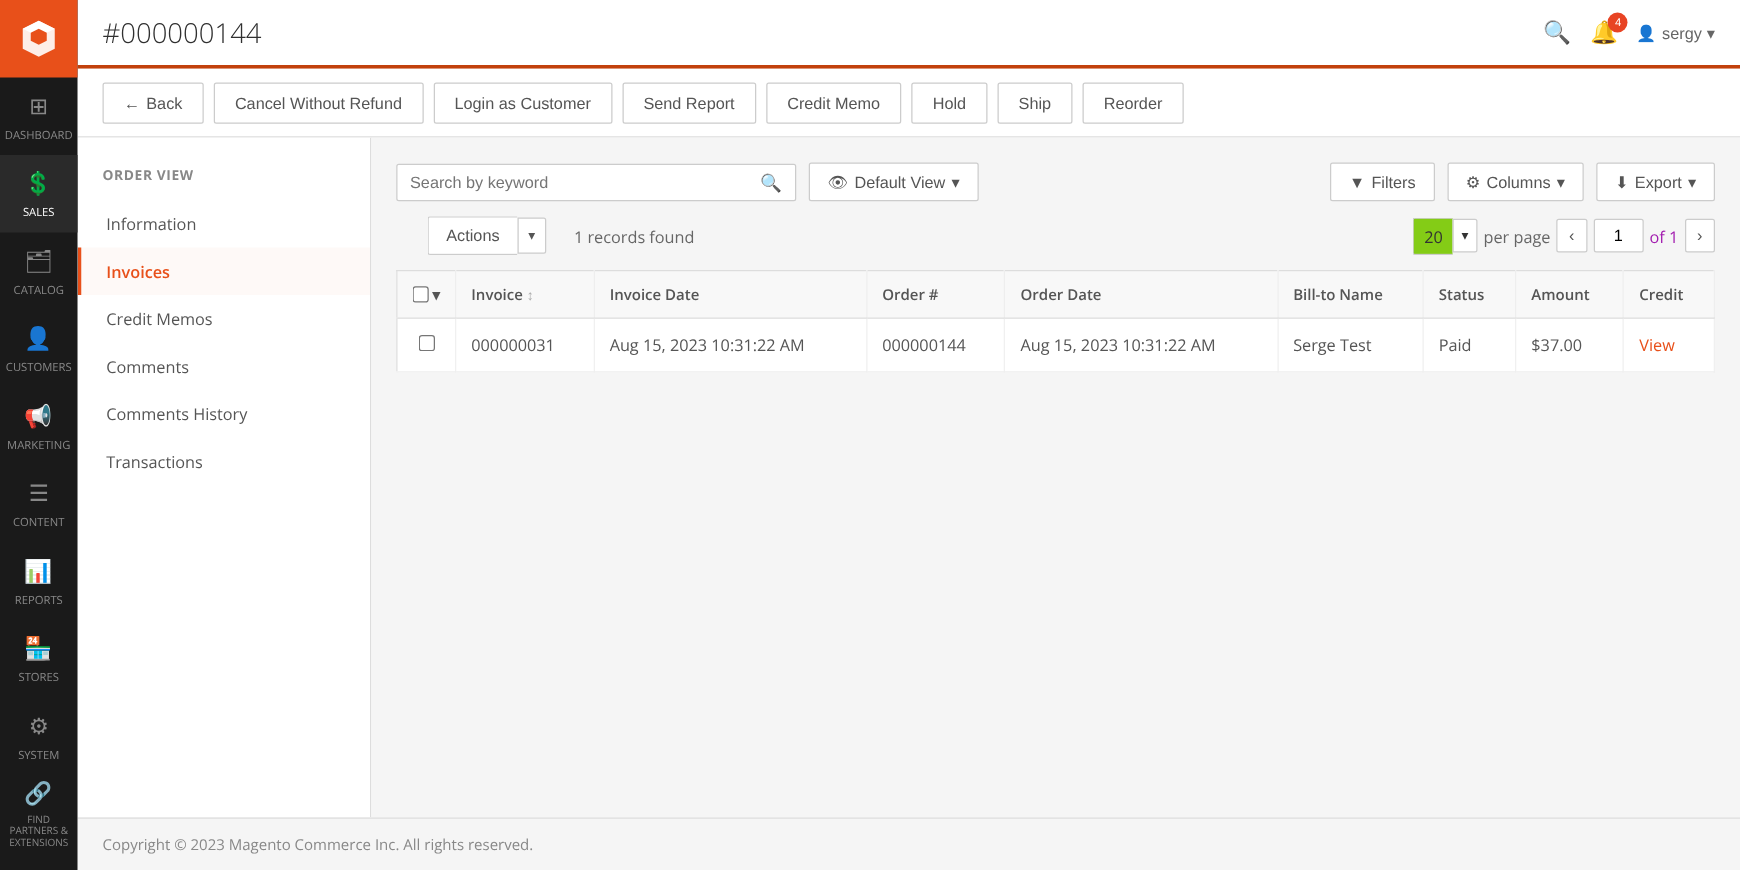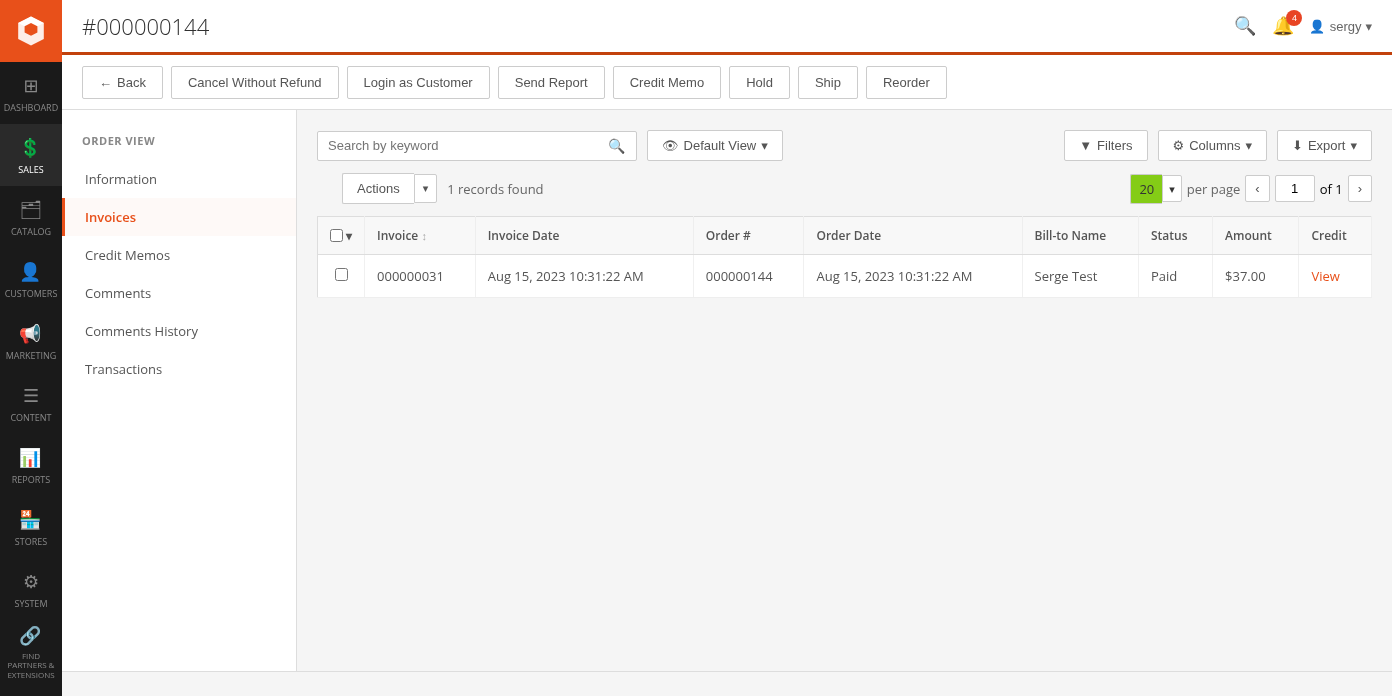--- a/index.html
+++ b/index.html
@@ -252,21 +252,21 @@
       cursor: pointer;
       font-size: 13px;
       color: #555;
       border-radius: 2px;
     }
 
     
     .actions-row {
       display: flex;
       align-items: center;
-      gap: 10px;
+      gap: 22px;
       margin-bottom: 12px;
       padding-left: 25px;
     }
     .actions-dropdown {
       display: flex;
       align-items: center;
     }
     .actions-main {
       padding: 7px 14px;
       background: #fff;
@@ -337,21 +337,21 @@
     .page-num-input {
       width: 40px;
       padding: 5px 6px;
       border: 1px solid #ccc;
       text-align: center;
       font-size: 13px;
       border-radius: 2px;
     }
     .page-of {
       font-size: 13px;
-      color: #000000;
+      color: #a21caf;
     }
 
     
     .data-table {
       width: 100%;
       border-collapse: collapse;
       background: #fff;
       border: 1px solid #ddd;
       border-radius: 2px;
     }
@@ -639,14 +639,15 @@
     <td>
       <a href="#" class="view-link">View</a>
     </td>
   </tr>
           </tbody>
       </table>
     </div>
   </div>
 
   <div class="footer">
+    <span>Copyright © 2023 Magento Commerce Inc. All rights reserved.</span>
   </div>
 </div>
 
 </body></html>

